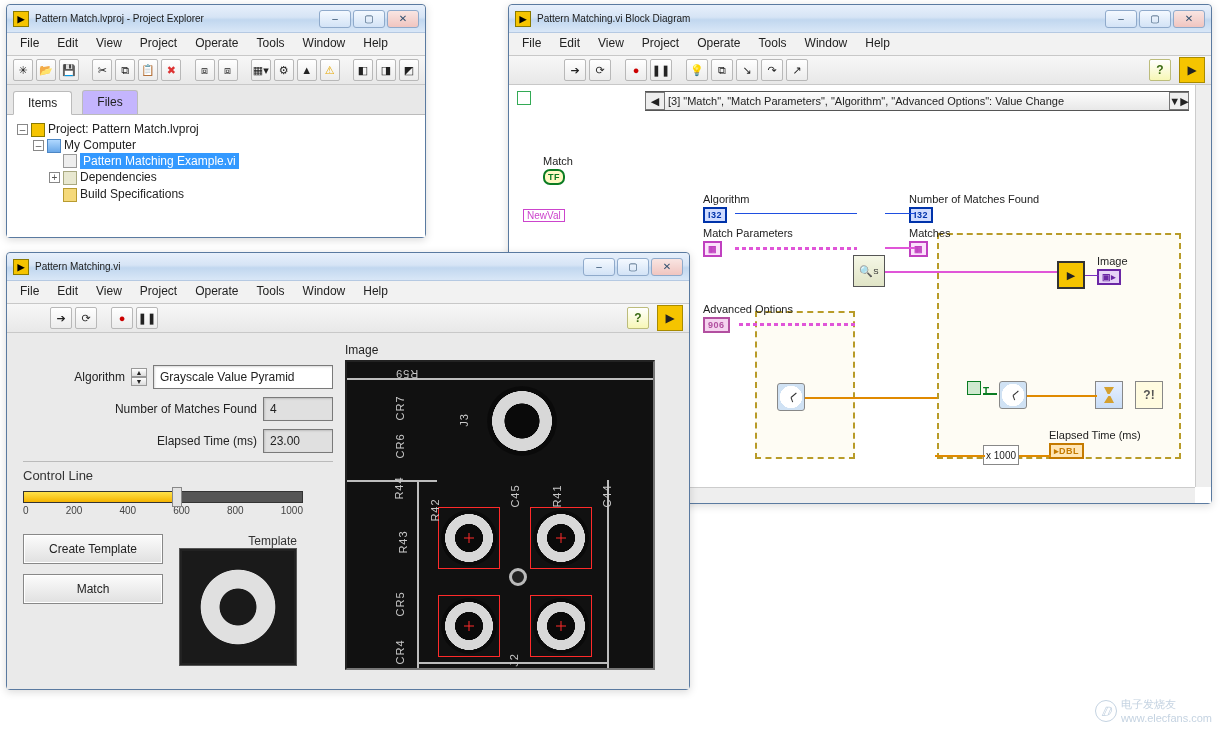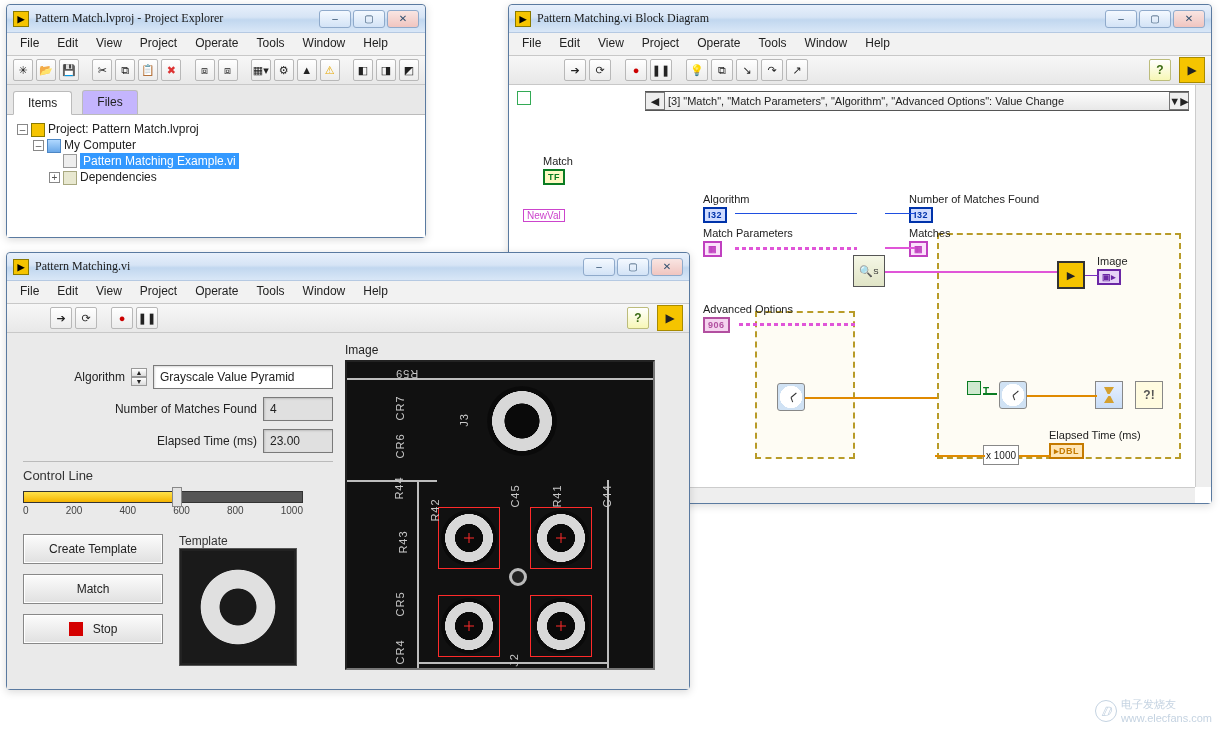--- a/index.html
+++ b/index.html
@@ -2,21 +2,21 @@
 <html><head>
 <meta charset="utf-8">
 <style>
   * { box-sizing: border-box; margin: 0; padding: 0; font-family: "Segoe UI", Tahoma, sans-serif; }
   body { background: #fff; width: 1220px; height: 730px; position: relative; overflow: hidden; font-size: 12px; color: #222; }
 
   
   .window { position: absolute; border: 1px solid #5a7aa0; background: #f0f0f0; box-shadow: 0 2px 8px rgba(0,0,0,.15); border-radius: 4px; display: flex; flex-direction: column; }
   .titlebar { height: 28px; background: linear-gradient(#e8f0fb, #d6e4f5 45%, #c1d7ef 55%, #d9e7f7); border-bottom: 1px solid #b5c9e2; display: flex; align-items: center; padding: 0 6px; border-radius: 4px 4px 0 0; }
   .titlebar .app-icon { width: 16px; height: 16px; margin-right: 6px; background:#f5c400;border:1px solid #8a7a00;display:flex;align-items:center;justify-content:center;font-size:9px;font-weight:bold;color:#000;}
-  .titlebar .title { flex:1; font-size:12px; color:#1a1a1a;font-family:Liberation Serif, serif; }
+  .titlebar .title { flex:1; font-size:10px; color:#1a1a1a; }
   .winbtns { display:flex; gap:0; }
   .winbtn { width: 32px; height:18px; border:1px solid #8faacb; background:linear-gradient(#f4f9ff,#d3e3f6); border-radius:3px; margin-left:2px; display:flex;align-items:center;justify-content:center;font-size:10px;color:#31506f; cursor:default;}
   .winbtn.close{ background:linear-gradient(#f9e5e2,#f0c5c0);}
 
   .menubar { height:22px; background:#f2f2f2; display:flex; align-items:stretch; padding:0 4px; font-size:12px; }
   .menubar .menuitem { padding: 3px 9px; cursor:default; }
 
   .toolbar { height:30px; background:linear-gradient(#f7f7f7,#e8e8e8); border-bottom:1px solid #c8c8c8; border-top:1px solid #c8c8c8; display:flex; align-items:center; padding:0 6px; gap:3px;}
   .tbtn { width:22px;height:22px;border:1px solid #b8b8b8;background:linear-gradient(#fff,#ececec);border-radius:2px;display:flex;align-items:center;justify-content:center;font-size:11px;}
   .tspacer { width:8px; }
@@ -72,21 +72,21 @@
   
   .bdbody{ flex:1; background:#fff; position:relative; overflow:auto;}
   .bdbody .scroll-h{position:absolute;left:0;right:16px;bottom:0;height:16px;background:#eee;border-top:1px solid #ccc;}
   .bdbody .scroll-v{position:absolute;top:0;bottom:16px;right:0;width:16px;background:#eee;border-left:1px solid #ccc;}
   .casebar{position:absolute;left:136px;right:22px;top:6px;height:20px;border:1px solid #555;background:linear-gradient(#fdfdfd,#e8e8e8);display:flex;align-items:center;padding:0 22px;font-size:11px;}
   .casebar .arrow{position:absolute;top:0;bottom:0;width:20px;display:flex;align-items:center;justify-content:center;font-size:11px;border:1px solid #777;background:#eee;}
   .casebar .arrow.l{left:-1px;} .casebar .arrow.r{right:-1px;}
   .bdnode{position:absolute;font-size:11px;}
   .lbl{font-size:11px;margin-bottom:2px;white-space:nowrap;}
   .term{border:2px solid;padding:1px 3px;font-size:9px;font-weight:bold;display:inline-block;letter-spacing:.5px;}
-  .term.tf{border-color:#0a7c22;color:#0a7c22;background:#fef9c3;}
+  .term.tf{border-color:#0a7c22;color:#0a7c22;background:#fef9c3;border-radius:7px;}
   .term.i32{border-color:#0033aa;color:#0033aa;background:#d0dcff;}
   .term.dbl{border-color:#c47a00;color:#c47a00;background:#ffe6b6;}
   .term.clu{border-color:#b24fa0;color:#b24fa0;background:#f5d3ef;}
   .term.str{border-color:#c040c0;color:#c040c0;background:#fbe2fb;}
   .term.aimg{border-color:#6b27a5;color:#6b27a5;background:#e6d4f7;}
   .pinkbox{border:1px solid #cc44cc;background:#fff;padding:0 3px;font-size:10px;color:#cc44cc;display:inline-block;}
   .funcnode{width:32px;height:32px;border:1px solid #555;background:#f8f8e8;display:flex;align-items:center;justify-content:center;}
   .funcnode.search{background:linear-gradient(#f5f7e6,#e0e4c6);} 
   .subloop{position:absolute;border:2px dashed #b89b28;background:rgba(247,238,182,.15);} 
   .wire{position:absolute;background:#000;}
@@ -160,20 +160,21 @@
     <div class="tab">Files</div>
   </div>
   <div class="tree">
     <ul style="padding-left:4px;">
       <li><span class="twist">–</span><span class="ticon proj"></span><span>Project: Pattern Match.lvproj</span>
         <ul>
           <li><span class="twist">–</span><span class="ticon comp"></span><span>My Computer</span>
             <ul>
               <li><span style="display:inline-block;width:14px;"></span><span class="ticon vi"></span><span class="sel">Pattern Matching Example.vi</span></li>
               <li><span class="twist">+</span><span class="ticon dep"></span><span>Dependencies</span></li>
+              <li><span style="display:inline-block;width:14px;"></span><span class="ticon build"></span><span>Build Specifications</span></li>
             </ul>
           </li>
         </ul>
       </li>
     </ul>
   </div>
 </div>
 
 <div class="window" style="left:508px;top:4px;width:704px;height:500px;">
   <div class="titlebar">
@@ -375,26 +376,22 @@
           <span>600</span>
           <span>800</span>
           <span>1000</span>
         </div>
       </div>
 
       <div style="display:flex;gap:16px;margin-top:10px;">
         <div style="display:flex;flex-direction:column;gap:10px;">
           <div class="btn">Create Template</div>
           <div class="btn">Match</div>
-          <div class="btn">
-              <span class="stopbtn-sq"></span>
-              <span>Stop</span>
-            </div>
         </div>
-        <div style="text-align:left;">
+        <div style="text-align:right;">
           <div class="grouptitle" style="font-size:12px;">Template</div>
           <div class="tmpl-img"></div>
         </div>
       </div>
 
     </div>
     <div class="imgpane">
       <div class="imglabel">Image</div>
       <div class="pcb">
 

